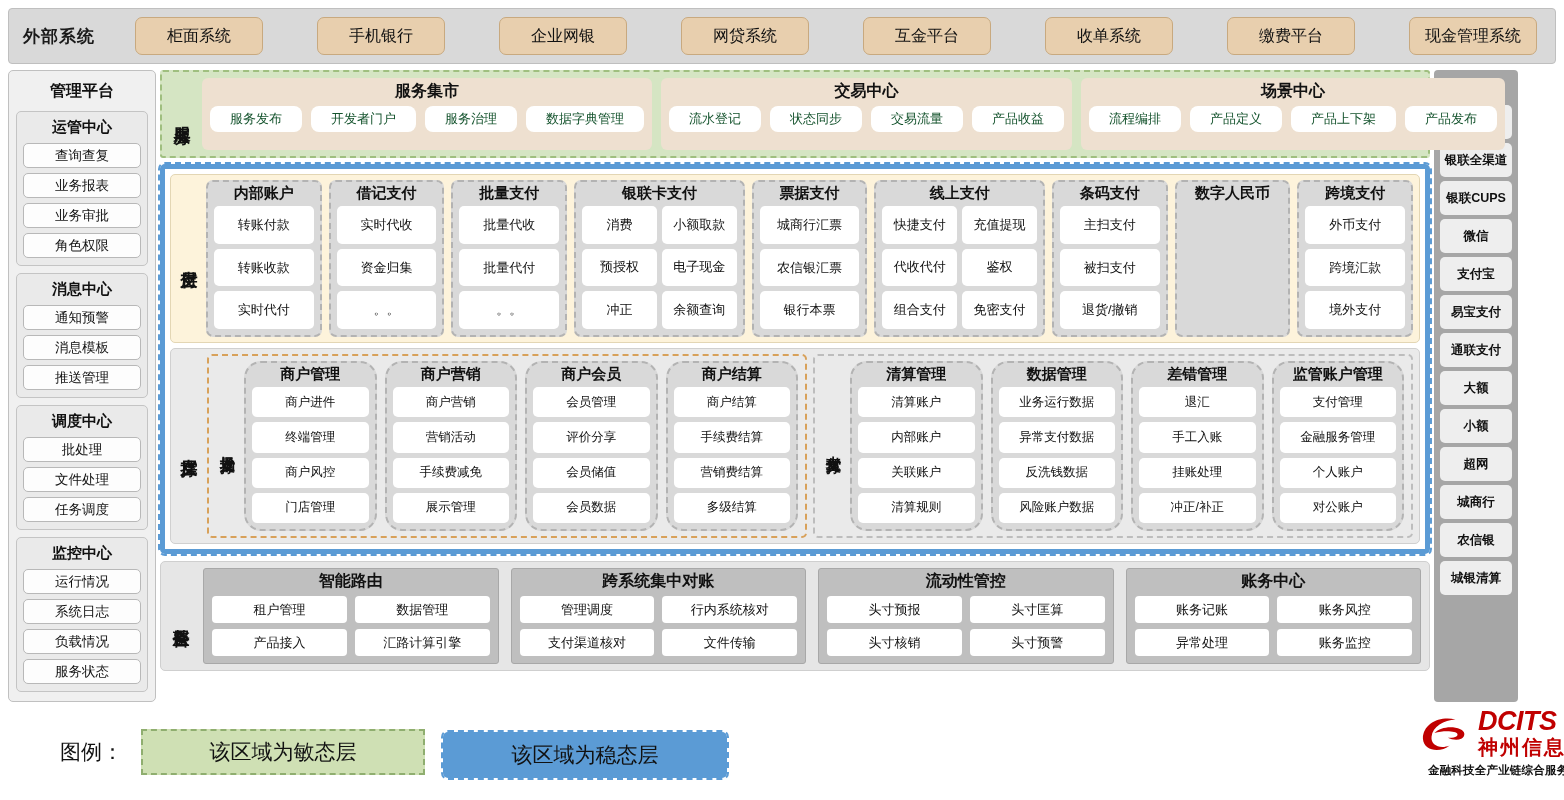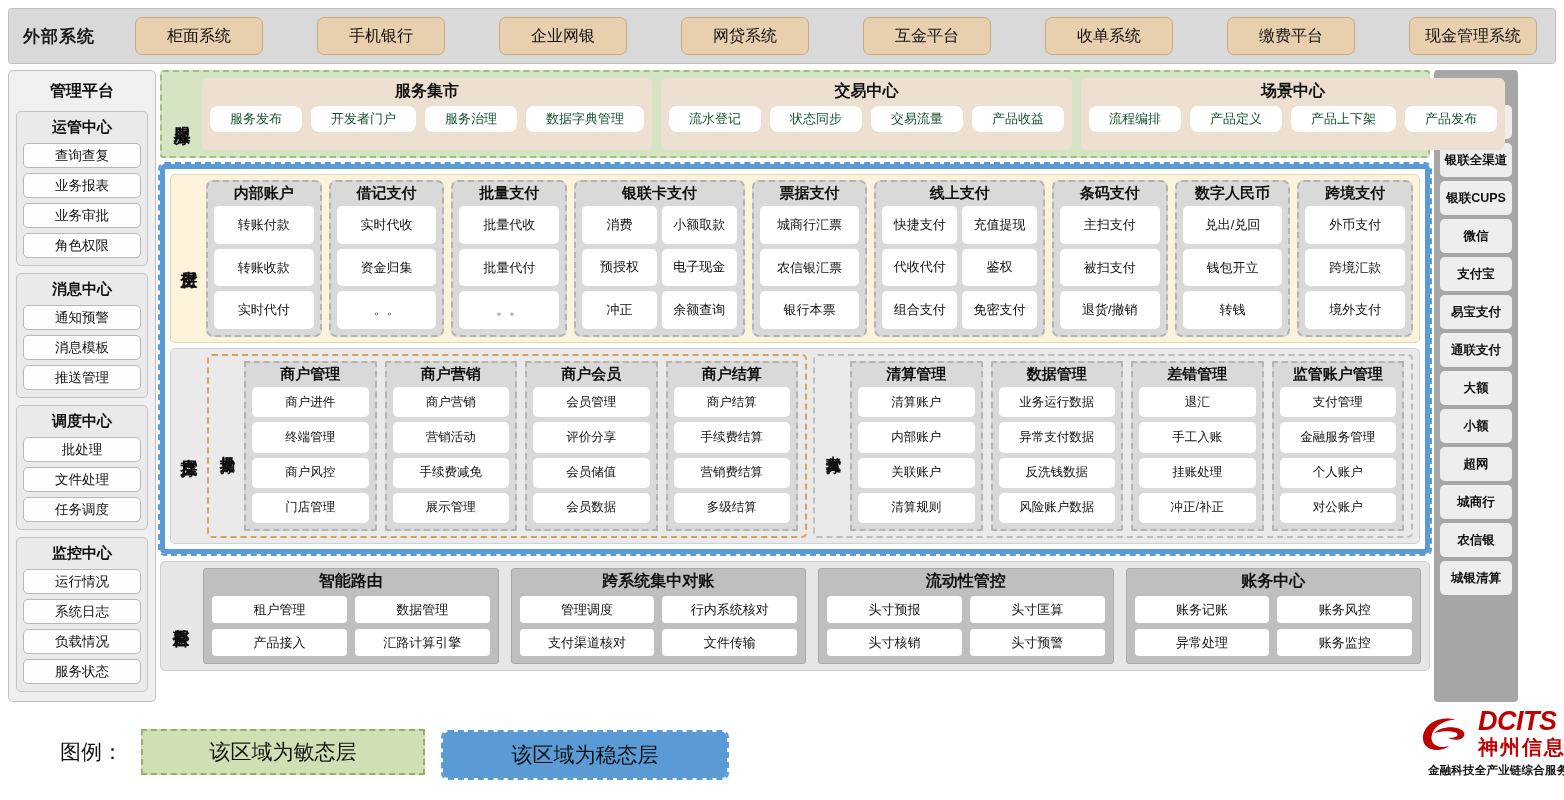--- a/index.html
+++ b/index.html
@@ -120,21 +120,21 @@
     display: flex; align-items: stretch; padding: 5px 6px; gap: 6px;
   }
   .sup-box {
     flex: 1; border-radius: 5px; display: flex; align-items: stretch;
     padding: 5px 7px; gap: 6px;
   }
   .sup-box.scene { border: 2px dashed #d8a15a; }
   .sup-box.paysup { border: 2px dashed #bdbdbd; }
   .sup-groups { flex: 1; display: flex; gap: 8px; }
   .sup-group {
-    flex: 1; background: #d9d9d9; border: 2px dashed #b3b3b3; border-radius: 1px;
+    flex: 1; background: #d9d9d9; border: 2px dashed #b3b3b3; border-radius: 17px;
     padding: 2px 6px 6px; display: flex; flex-direction: column; align-items: center;
   }
   .sup-group-title { font-size: 15px; font-weight: bold; color: #111; margin-bottom: 3px; white-space: nowrap; }
   .sup-items { display: flex; flex-direction: column; gap: 5px; width: 100%; flex: 1; }
   .sup-chip {
     background: #ffffff; border-radius: 5px; flex: 1; min-height: 25px;
     display: flex; align-items: center; justify-content: center;
     font-size: 12.5px; color: #111; white-space: nowrap; padding: 0 4px;
   }
 
@@ -343,25 +343,20 @@
             <div class="pay-group" style="flex: 1 1 0%;">
               <div class="pay-group-title">条码支付</div>
               <div class="pay-items">
                 <div class="pay-chip">主扫支付</div>
                 <div class="pay-chip">被扫支付</div>
                 <div class="pay-chip">退货/撤销</div>
               </div>
             </div>
             <div class="pay-group" style="flex: 1 1 0%;">
               <div class="pay-group-title">数字人民币</div>
-              <div class="pay-items">
-                <div class="pay-chip">兑出/兑回</div>
-                <div class="pay-chip">钱包开立</div>
-                <div class="pay-chip">转钱</div>
-              </div>
             </div>
             <div class="pay-group" style="flex: 1 1 0%;">
               <div class="pay-group-title">跨境支付</div>
               <div class="pay-items">
                 <div class="pay-chip">外币支付</div>
                 <div class="pay-chip">跨境汇款</div>
                 <div class="pay-chip">境外支付</div>
               </div>
             </div>
           </div>

